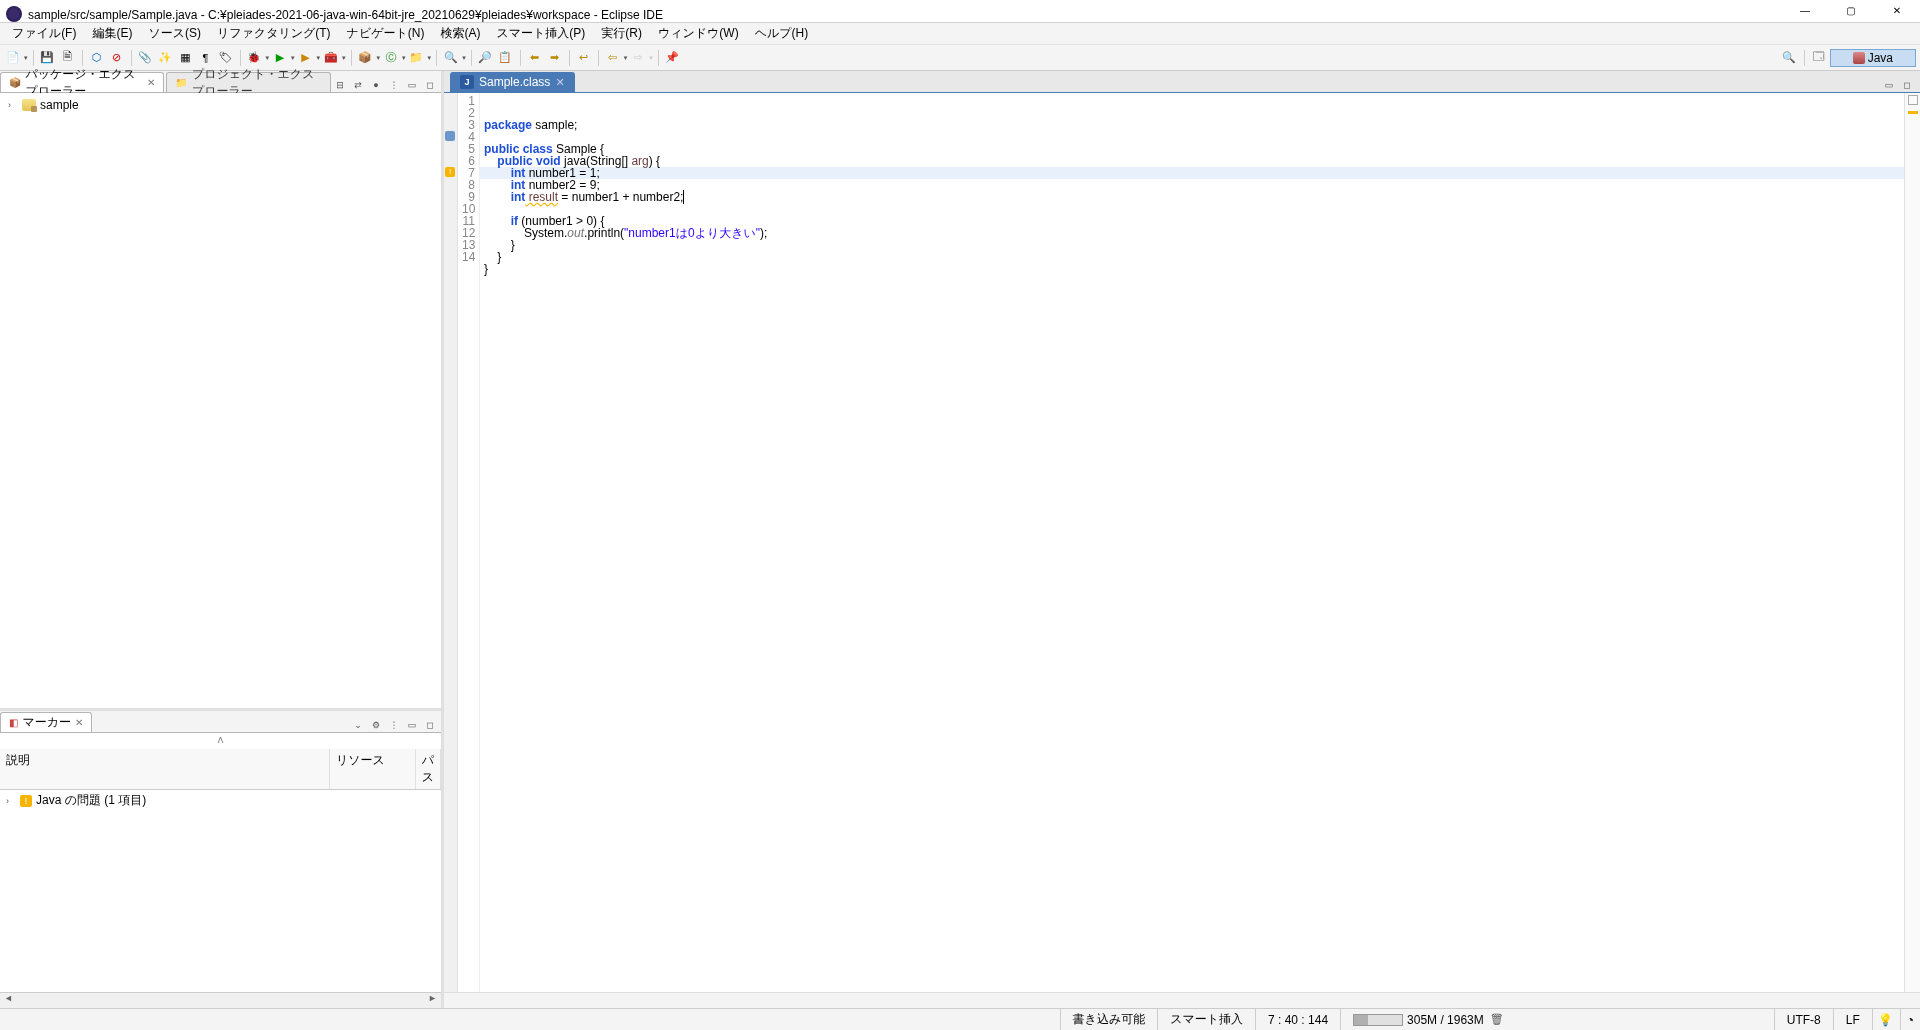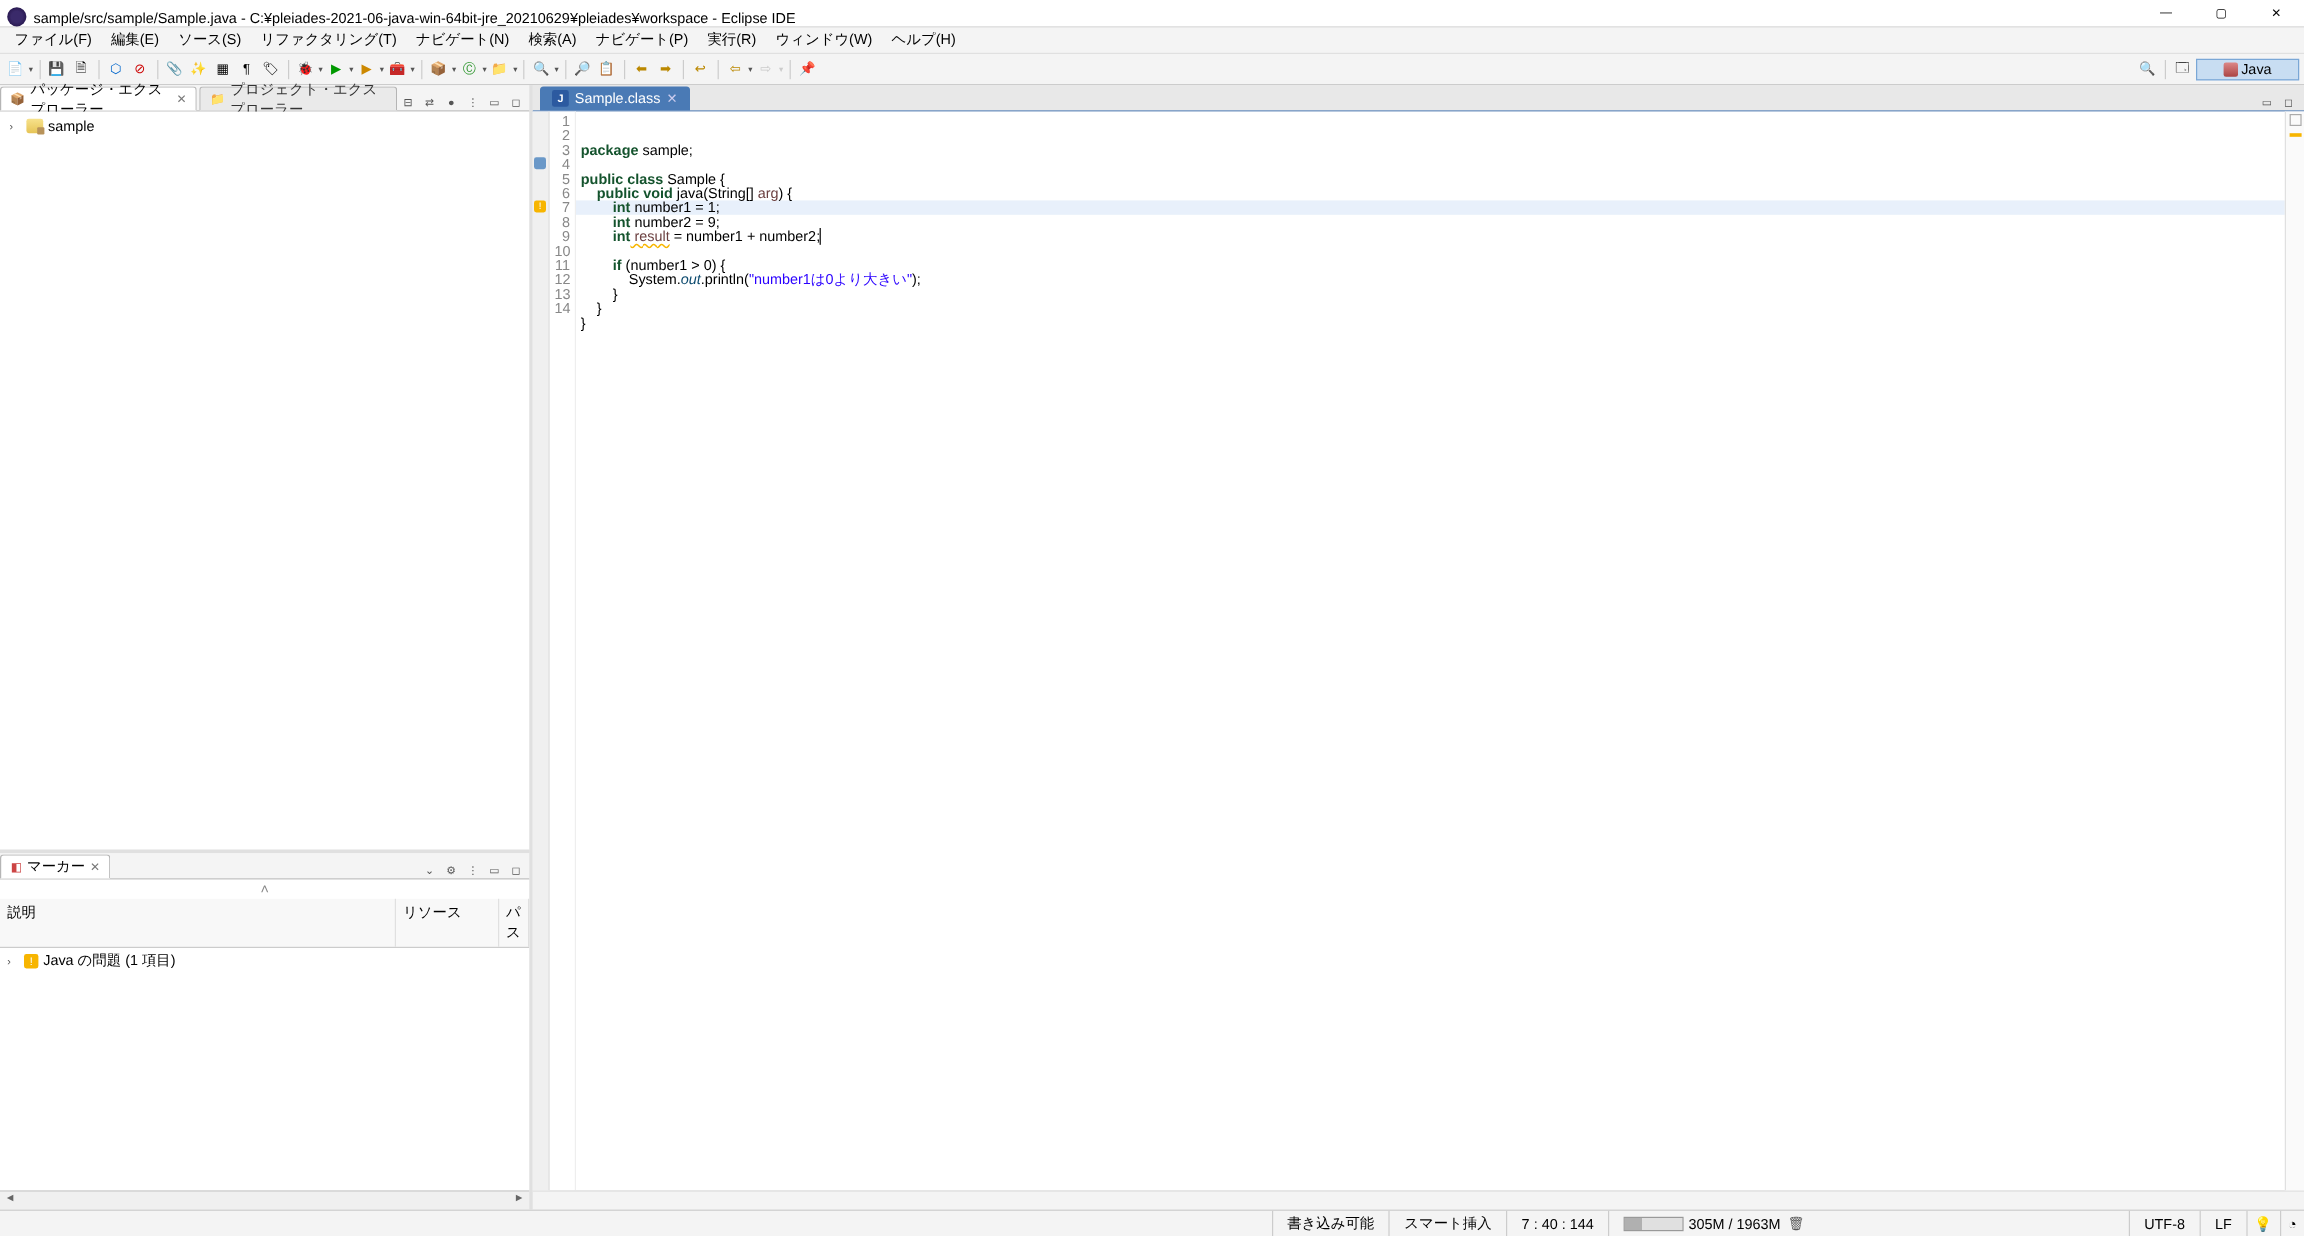--- a/index.html
+++ b/index.html
@@ -65,23 +65,23 @@
 .gutter .mark { position:absolute; left:1px; width:10px; height:10px; font-size:8px; text-align:center; border-radius:2px; }
 .mark.w { background:#f7b500; color:#fff; }
 .mark.b { background:#6a98c8; }
 .line-numbers { width:22px; background:#fff; text-align:right; padding:0 4px; color:#888; font-family:Consolas,monospace; font-size:11px; line-height:12px; border-right:1px solid #eee; padding-top:2px; }
 .code { flex:1; font-family:Consolas,monospace; font-size:11px; line-height:12px; padding:2px 4px; white-space:pre; position:relative; }
 .code .hl { position:absolute; left:0; right:0; height:12px; background:#e8f0fb; top:74px; z-index:0; }
 .code pre { position:relative; z-index:1; }
 .ov-ruler { width:16px; background:#fafafa; border-left:1px solid #e0e0e0; position:relative; }
 .ov-ruler .m { position:absolute; right:2px; width:10px; height:3px; }
 .ov-ruler .m.y { background:#f7b500; }
-.kw { color:#14532d; font-weight:bold; }
+.kw { color:#1d4ed8; font-weight:bold; }
 .str { color:#2a00ff; }
-.fld { color:#0c4a6e; font-style:italic; }
+.fld { color:#737373; font-style:italic; }
 .wavy { text-decoration:underline wavy #f7b500; }
 .cursor { border-right:1px solid #000; }
 
 .editor-hscroll { height:16px; background:#f4f4f4; border-top:1px solid #ddd; }
 
 
 .status-bar { height:22px; background:#f4f4f4; border-top:1px solid #ccc; display:flex; align-items:center; }
 .status-bar .cell { padding:0 12px; border-left:1px solid #ccc; height:100%; display:flex; align-items:center; }
 .status-bar .gap { flex:1; }
 .mem-gauge { width:50px; height:12px; background:linear-gradient(to right,#b0b0b0 30%,#e0e0e0 30%); border:1px solid #999; margin-right:4px; }
@@ -100,21 +100,21 @@
   </div>
 </div>
 
 <div class="menu-bar">
   <div class="item">ファイル(F)</div>
   <div class="item">編集(E)</div>
   <div class="item">ソース(S)</div>
   <div class="item">リファクタリング(T)</div>
   <div class="item">ナビゲート(N)</div>
   <div class="item">検索(A)</div>
-  <div class="item">ナビゲート(P)</div>
+  <div class="item">スマート挿入(P)</div>
   <div class="item">実行(R)</div>
   <div class="item">ウィンドウ(W)</div>
   <div class="item">ヘルプ(H)</div>
 </div>
 
 <div class="toolbar">
   <div class="tb-btn">📄</div>
     <span style="font-size:7px;color:#555">▾</span>
   <div class="tb-sep"></div>
   <div class="tb-btn">💾</div>

